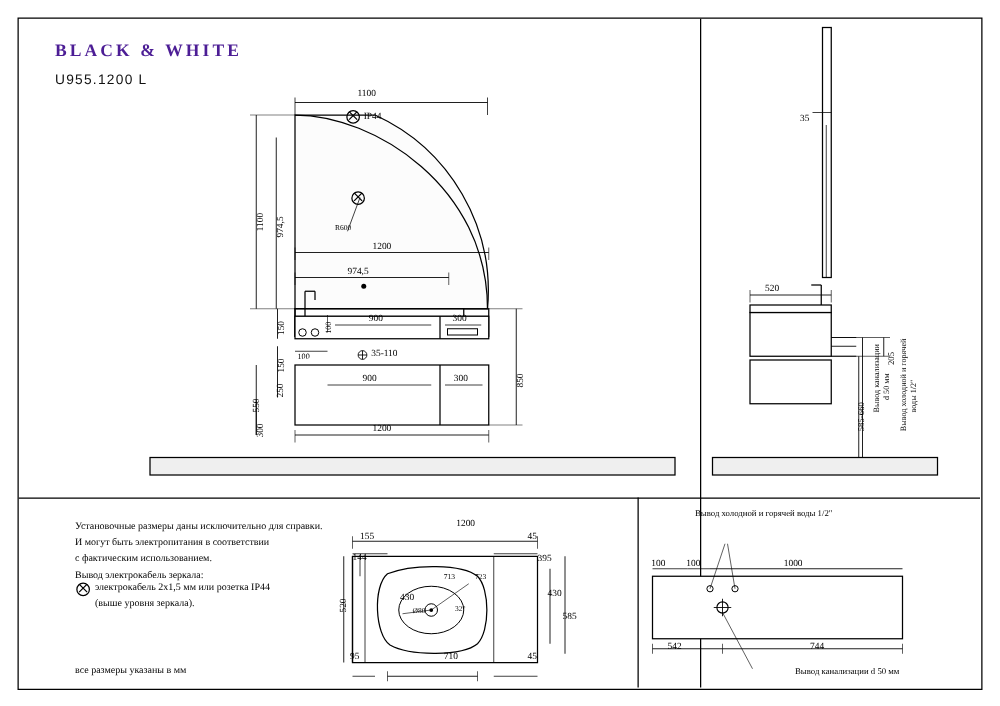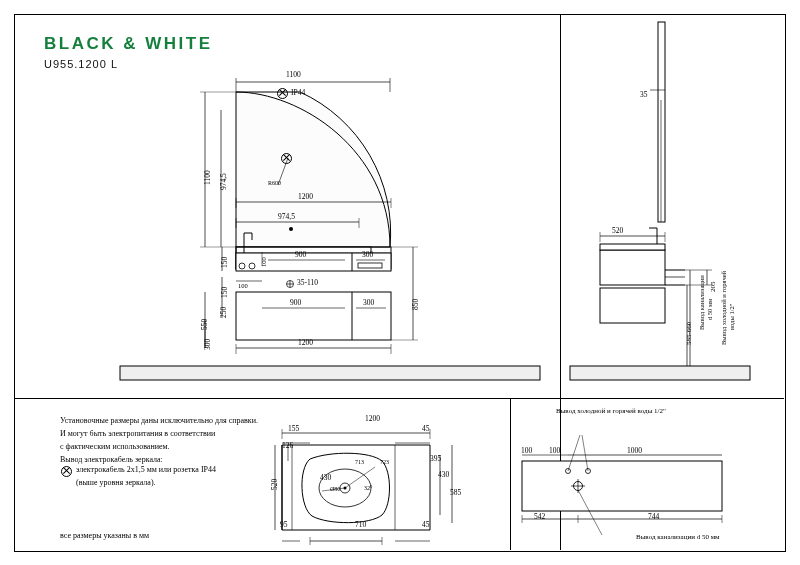--- a/index.html
+++ b/index.html
@@ -1,19 +1,19 @@
 <!DOCTYPE html>
 <html><head>
 <meta charset="utf-8">
 <style>
   html,body{margin:0;padding:0;background:#ffffff;}
   body{font-family:"Liberation Serif",serif;}
   #sheet{position:relative;width:800px;height:565px;background:#fff;overflow:hidden;}
   .frame{position:absolute;left:14px;top:14px;width:770px;height:536px;border:1px solid #000;}
-  .brand{position:absolute;left:44px;top:34px;font-family:Liberation Sans, sans-serif;font-size:17px;letter-spacing:2.5px;font-weight:bold;color:#15803d;}
+  .brand{position:absolute;left:44px;top:34px;font-family:Liberation Serif, serif;font-size:14px;letter-spacing:2.5px;font-weight:bold;color:#4c1d95;}
   .model{position:absolute;left:44px;top:58px;font-family:"Liberation Sans",sans-serif;font-size:11px;letter-spacing:1px;color:#111;}
   .ln{position:absolute;background:#000;}
   .h{height:1px;}
   .v{width:1px;}
   .dim{position:absolute;font-size:7.5px;font-family:"Liberation Serif",serif;color:#000;white-space:nowrap;}
   .dimv{position:absolute;font-size:7.5px;font-family:"Liberation Serif",serif;color:#000;white-space:nowrap;transform-origin:0 0;transform:rotate(-90deg);}
   .note{position:absolute;font-size:8px;font-family:"Liberation Serif",serif;color:#000;white-space:nowrap;}
   .ipsym{position:absolute;width:9px;height:9px;border:1px solid #000;border-radius:50%;}
   .ipsym:before,.ipsym:after{content:"";position:absolute;left:0;top:3.3px;width:9px;height:1px;background:#000;}
   .ipsym:before{transform:rotate(45deg);}
@@ -223,23 +223,23 @@
     <line x1="40" y1="126" x2="112" y2="126" stroke="#000" stroke-width="0.7"></line>
     <line x1="40" y1="122" x2="40" y2="130" stroke="#000" stroke-width="0.5"></line>
     <line x1="112" y1="122" x2="112" y2="130" stroke="#000" stroke-width="0.5"></line>
     <line x1="12" y1="126" x2="30" y2="126" stroke="#000" stroke-width="0.6"></line>
     <line x1="125" y1="126" x2="160" y2="126" stroke="#000" stroke-width="0.6"></line>
   </svg>
 
   <div class="dim" style="left:365px;top:414px;">1200</div>
   <div class="dim" style="left:288px;top:424px;">155</div>
   <div class="dim" style="left:422px;top:424px;">45</div>
-  <div class="dim" style="left:282px;top:441px;">126</div>
+  <div class="dim" style="left:282px;top:441px;">144</div>
   <div class="dimv" style="left:270px;top:490px;">520</div>
-  <div class="dim" style="left:430px;top:442px;margin-top:12px;">395</div>
+  <div class="dim" style="left:430px;top:442px;">395</div>
   <div class="dim" style="left:438px;top:470px;">430</div>
   <div class="dim" style="left:450px;top:488px;">585</div>
   <div class="dim" style="left:280px;top:520px;">95</div>
   <div class="dim" style="left:355px;top:520px;">710</div>
   <div class="dim" style="left:422px;top:520px;">45</div>
   <div class="dim" style="left:320px;top:473px;">430</div>
   <div class="dim" style="left:355px;top:459px;font-size:6px;">713</div>
   <div class="dim" style="left:380px;top:459px;font-size:6px;">723</div>
   <div class="dim" style="left:330px;top:486px;font-size:6px;">Ø80</div>
   <div class="dim" style="left:364px;top:485px;font-size:6px;">32°</div>

